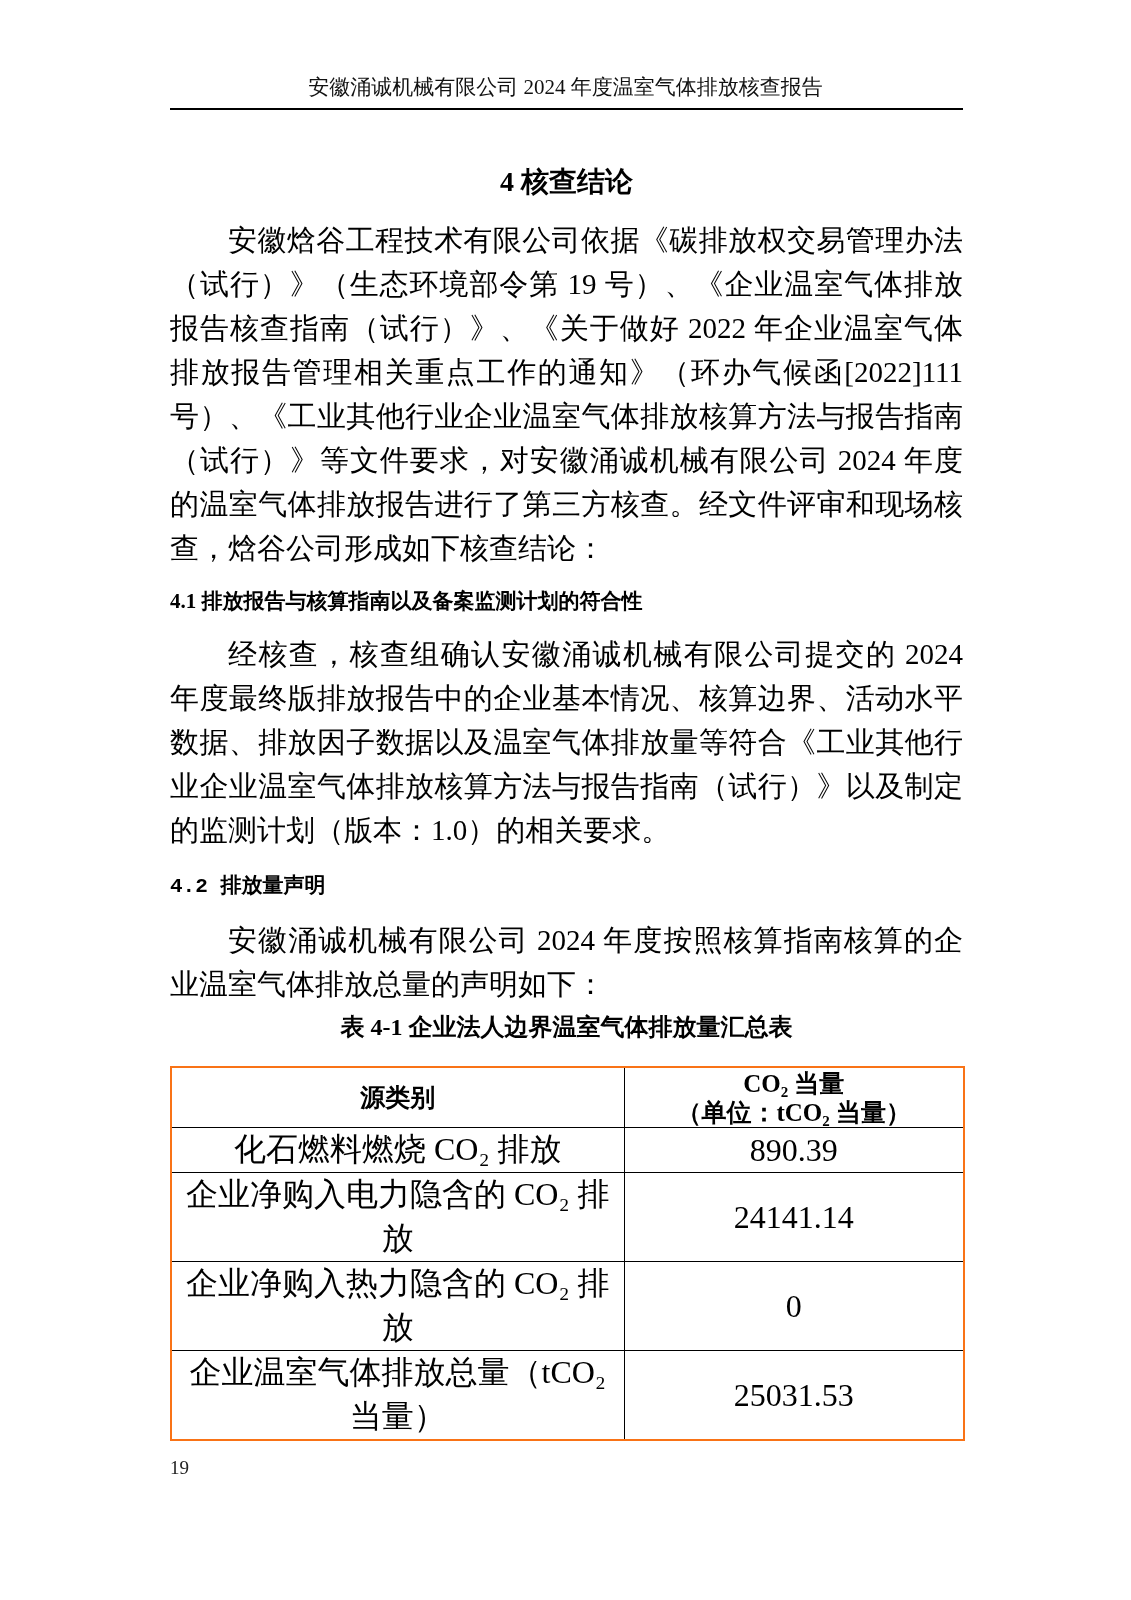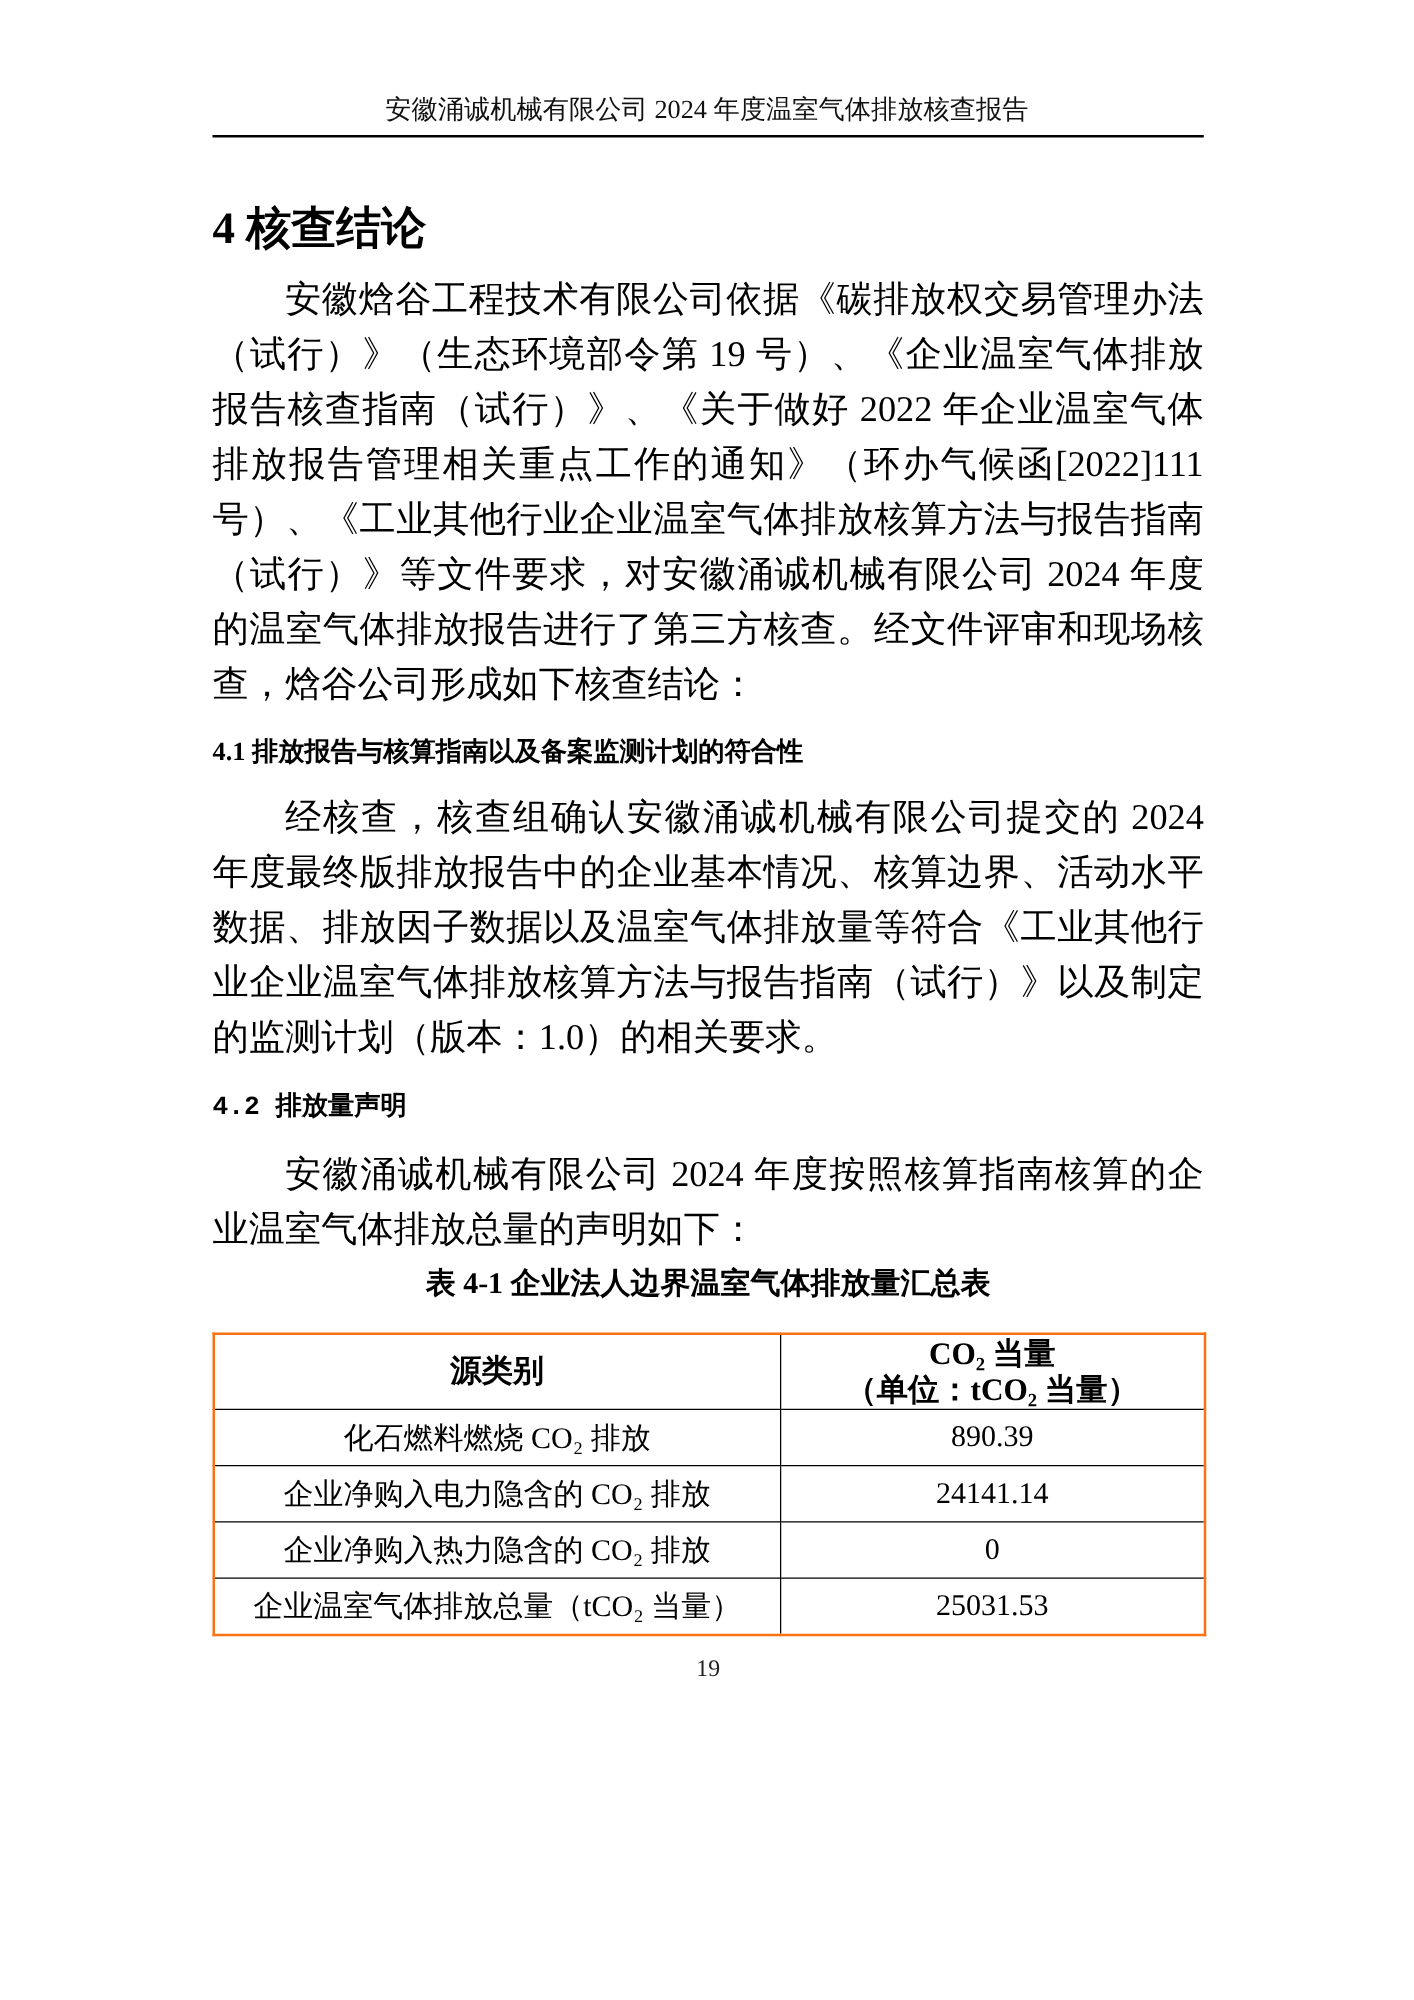--- a/index.html
+++ b/index.html
@@ -26,21 +26,22 @@
   .header-rule {
     margin: 8px 168px 0 170px;
     border-top: 2px solid #000000;
     height: 0;
   }
   .content {
     margin: 0 168px 0 170px;
   }
   h1.chapter-title {
     margin: 48px 0 0 0;
-    font-size: 36px;
+    text-align: center;
+    font-size: 28px;
     line-height: 48px;
     font-weight: bold;
   }
   p.body {
     margin: 0;
     font-size: 29px;
     line-height: 44px;
     text-align: justify;
     text-justify: inter-ideograph;
   }
@@ -79,26 +80,26 @@
     padding: 0;
   }
   table.emissions th {
     height: 59px;
     font-size: 25px;
     line-height: 29px;
     font-weight: bold;
   }
   table.emissions td {
     height: 44px;
-    font-size: 24px;
+    font-size: 32px;
     font-weight: normal;
   }
   .pagenum {
     margin-top: 16px;
-    text-align: center;
+    text-align: left;
     font-size: 19px;
     color: #222222;
   }
 </style>
 </head>
 <body>
 
 <div class="page">
 
   <div class="running-header">安徽涌诚机械有限公司 2024 年度温室气体排放核查报告</div>

